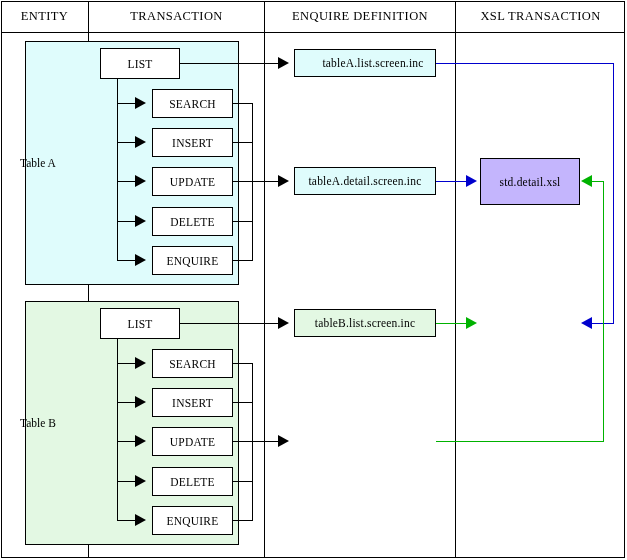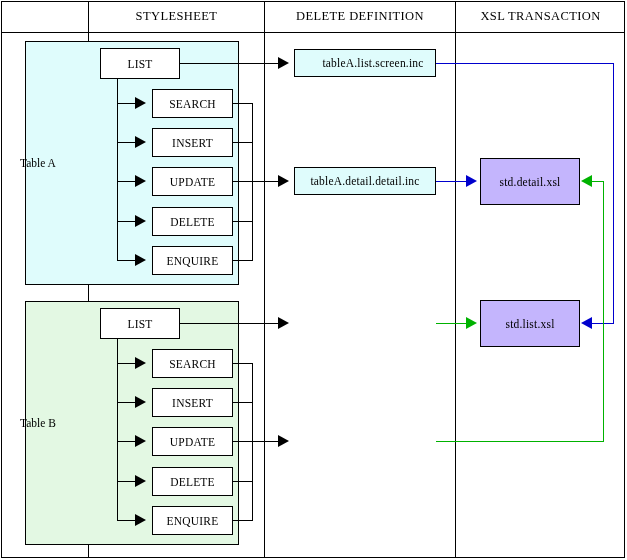--- a/index.html
+++ b/index.html
@@ -46,22 +46,23 @@
 
 <div id="diagram">
 
   <div class="frame"></div>
   <div class="hdr-rule"></div>
 
   <div class="col-div" style="left:88px;"></div>
   <div class="col-div" style="left:264px;"></div>
   <div class="col-div" style="left:455px;"></div>
 
-  <div class="hdr-cell" style="left:89px;width:175px;">STYLESHEET</div>
-  <div class="hdr-cell" style="left:265px;width:190px;">DELETE DEFINITION</div>
+  <div class="hdr-cell" style="left:1px;width:87px;">ENTITY</div>
+  <div class="hdr-cell" style="left:89px;width:175px;">TRANSACTION</div>
+  <div class="hdr-cell" style="left:265px;width:190px;">ENQUIRE DEFINITION</div>
   <div class="hdr-cell" style="left:456px;width:169px;">XSL TRANSACTION</div>
 
   <div class="lane" style="left:25px;top:41px;width:214px;height:244px;background:#dffcfc;"></div>
   <div class="lane-label" style="left:20px;top:157px;">Table A</div>
 
   <div class="node white" style="left:100px;top:48px;width:80px;height:31px;">LIST</div>
   <div class="node white" style="left:152px;top:89px;width:81px;height:29px;">SEARCH</div>
   <div class="node white" style="left:152px;top:128px;width:81px;height:29px;">INSERT</div>
   <div class="node white" style="left:152px;top:167px;width:81px;height:29px;">UPDATE</div>
   <div class="node white" style="left:152px;top:207px;width:81px;height:29px;">DELETE</div>
@@ -85,21 +86,21 @@
   <div class="h k" style="left:233px;top:221px;width:20px;"></div>
   <div class="h k" style="left:233px;top:260px;width:20px;"></div>
 
   <div class="h k" style="left:180px;top:63px;width:105px;"></div>
   <div class="arr arr-r" style="left:278px;top:57px;"></div>
 
   <div class="h k" style="left:233px;top:181px;width:52px;"></div>
   <div class="arr arr-r" style="left:278px;top:175px;"></div>
 
   <div class="node cyan" style="left:294px;top:49px;width:142px;height:28px;padding-left:16px;">tableA.list.screen.inc</div>
-  <div class="node cyan" style="left:294px;top:167px;width:142px;height:28px;">tableA.detail.detail.inc</div>
+  <div class="node cyan" style="left:294px;top:167px;width:142px;height:28px;">tableA.detail.screen.inc</div>
 
   <div class="lane" style="left:25px;top:301px;width:214px;height:244px;background:#e3f8e3;"></div>
   <div class="lane-label" style="left:20px;top:417px;">Table B</div>
 
   <div class="node white" style="left:100px;top:308px;width:80px;height:31px;">LIST</div>
   <div class="node white" style="left:152px;top:349px;width:81px;height:29px;">SEARCH</div>
   <div class="node white" style="left:152px;top:388px;width:81px;height:29px;">INSERT</div>
   <div class="node white" style="left:152px;top:427px;width:81px;height:29px;">UPDATE</div>
   <div class="node white" style="left:152px;top:467px;width:81px;height:29px;">DELETE</div>
   <div class="node white" style="left:152px;top:506px;width:81px;height:29px;">ENQUIRE</div>
@@ -120,23 +121,23 @@
   <div class="h k" style="left:233px;top:363px;width:20px;"></div>
   <div class="h k" style="left:233px;top:402px;width:20px;"></div>
   <div class="h k" style="left:233px;top:481px;width:20px;"></div>
   <div class="h k" style="left:233px;top:520px;width:20px;"></div>
 
   <div class="h k" style="left:180px;top:323px;width:105px;"></div>
   <div class="arr arr-r" style="left:278px;top:317px;"></div>
   <div class="h k" style="left:233px;top:441px;width:52px;"></div>
   <div class="arr arr-r" style="left:278px;top:435px;"></div>
 
+  <div class="node green" style="left:294px;top:309px;width:142px;height:28px;">tableB.list.screen.inc</div>
 
   <div class="node cream" style="left:480px;top:158px;width:100px;height:47px;">std.detail.xsl</div>
-  <div class="node cream" style="left:480px;top:300px;width:100px;height:47px;">std.list.xsl</div>
 
   <div class="h b" style="left:436px;top:181px;width:36px;"></div>
   <div class="arr arr-r b" style="left:466px;top:175px;"></div>
 
   <div class="h b" style="left:436px;top:63px;width:178px;"></div>
   <div class="v b" style="left:613px;top:63px;height:260px;"></div>
   <div class="h b" style="left:592px;top:323px;width:22px;"></div>
   <div class="arr arr-l b" style="left:581px;top:317px;"></div>
 
   <div class="h g" style="left:436px;top:323px;width:36px;"></div>

